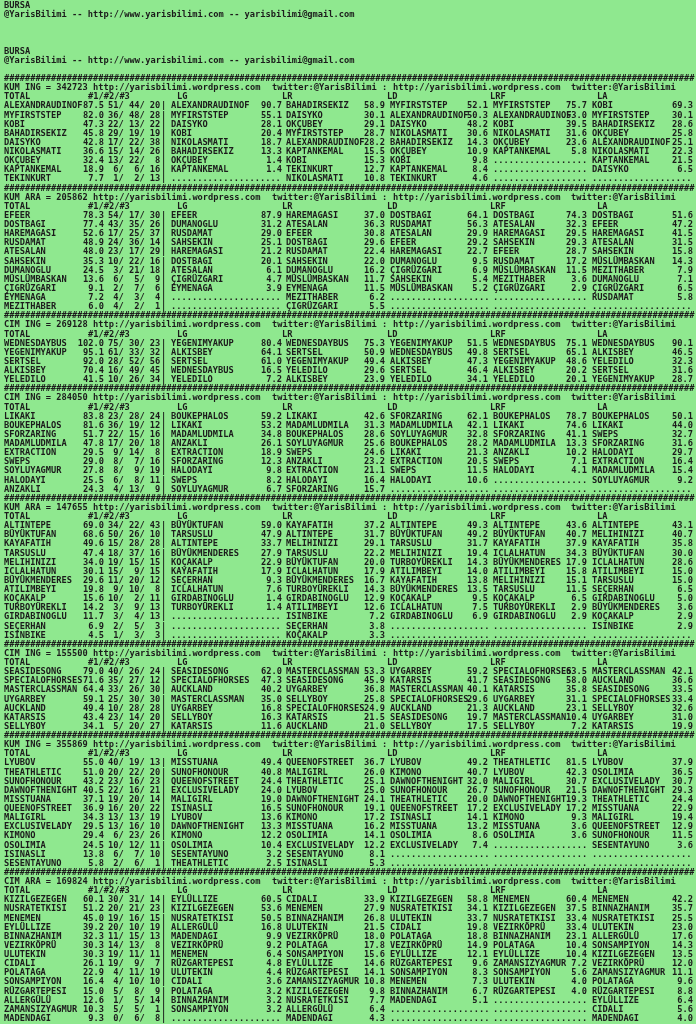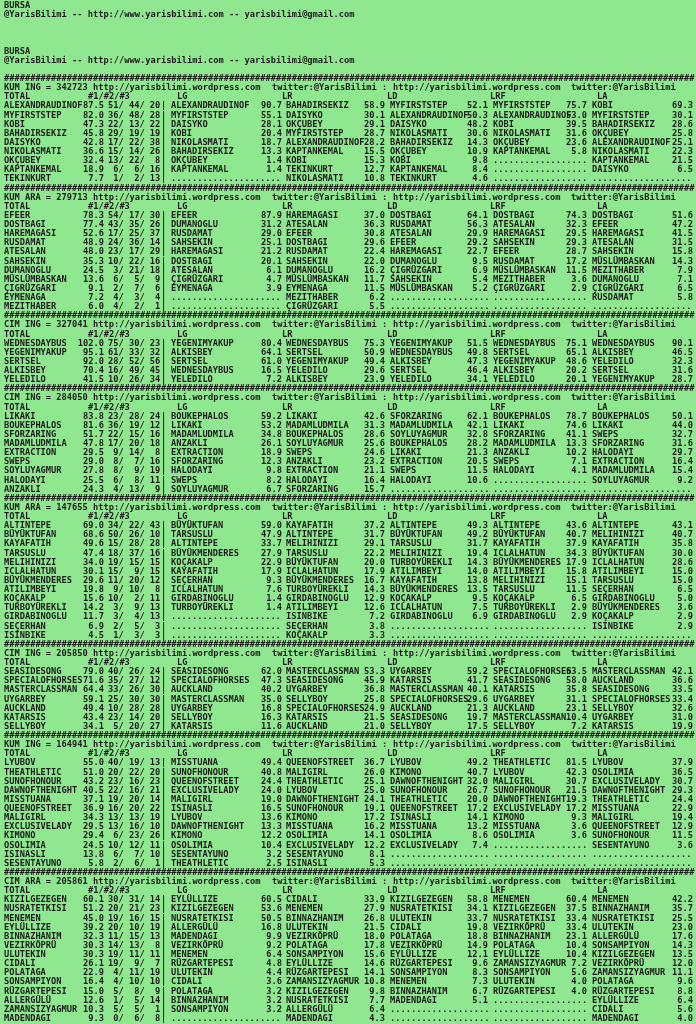--- a/index.html
+++ b/index.html
@@ -42,35 +42,35 @@
       <div class="line row"><span style="left: 4px;">ALEXANDRAUDINOF</span><span style="left: 58px; width: 46px; text-align: right;">87.5</span><span style="left: 108px;">51/ 44/ 20</span><span style="left: 161px;">|</span><span style="left: 171px;">ALEXANDRAUDINOF</span><span style="left: 236px; width: 46px; text-align: right;">90.7</span><span style="left: 286px;">BAHADIRSEKIZ</span><span style="left: 339px; width: 46px; text-align: right;">58.9</span><span style="left: 390px;">MYFIRSTSTEP</span><span style="left: 442px; width: 46px; text-align: right;">52.1</span><span style="left: 493px;">MYFIRSTSTEP</span><span style="left: 541px; width: 46px; text-align: right;">75.7</span><span style="left: 592px;">KOBI</span><span style="left: 647px; width: 46px; text-align: right;">69.3</span></div>
       <div class="line row"><span style="left: 4px;">MYFIRSTSTEP</span><span style="left: 58px; width: 46px; text-align: right;">82.0</span><span style="left: 108px;">36/ 48/ 28</span><span style="left: 161px;">|</span><span style="left: 171px;">MYFIRSTSTEP</span><span style="left: 236px; width: 46px; text-align: right;">55.1</span><span style="left: 286px;">DAISYKO</span><span style="left: 339px; width: 46px; text-align: right;">30.1</span><span style="left: 390px;">ALEXANDRAUDINOF</span><span style="left: 442px; width: 46px; text-align: right;">50.3</span><span style="left: 493px;">ALEXANDRAUDINOF</span><span style="left: 541px; width: 46px; text-align: right;">53.0</span><span style="left: 592px;">MYFIRSTSTEP</span><span style="left: 647px; width: 46px; text-align: right;">30.1</span></div>
       <div class="line row"><span style="left: 4px;">KOBI</span><span style="left: 58px; width: 46px; text-align: right;">47.3</span><span style="left: 108px;">22/ 13/ 22</span><span style="left: 161px;">|</span><span style="left: 171px;">DAISYKO</span><span style="left: 236px; width: 46px; text-align: right;">28.1</span><span style="left: 286px;">OKÇUBEY</span><span style="left: 339px; width: 46px; text-align: right;">29.1</span><span style="left: 390px;">DAISYKO</span><span style="left: 442px; width: 46px; text-align: right;">48.2</span><span style="left: 493px;">KOBI</span><span style="left: 541px; width: 46px; text-align: right;">39.5</span><span style="left: 592px;">BAHADIRSEKIZ</span><span style="left: 647px; width: 46px; text-align: right;">28.6</span></div>
       <div class="line row"><span style="left: 4px;">BAHADIRSEKIZ</span><span style="left: 58px; width: 46px; text-align: right;">45.8</span><span style="left: 108px;">29/ 19/ 19</span><span style="left: 161px;">|</span><span style="left: 171px;">KOBI</span><span style="left: 236px; width: 46px; text-align: right;">20.4</span><span style="left: 286px;">MYFIRSTSTEP</span><span style="left: 339px; width: 46px; text-align: right;">28.7</span><span style="left: 390px;">NIKOLASMATI</span><span style="left: 442px; width: 46px; text-align: right;">30.6</span><span style="left: 493px;">NIKOLASMATI</span><span style="left: 541px; width: 46px; text-align: right;">31.6</span><span style="left: 592px;">OKÇUBEY</span><span style="left: 647px; width: 46px; text-align: right;">25.8</span></div>
       <div class="line row"><span style="left: 4px;">DAISYKO</span><span style="left: 58px; width: 46px; text-align: right;">42.8</span><span style="left: 108px;">17/ 22/ 38</span><span style="left: 161px;">|</span><span style="left: 171px;">NIKOLASMATI</span><span style="left: 236px; width: 46px; text-align: right;">18.7</span><span style="left: 286px;">ALEXANDRAUDINOF</span><span style="left: 339px; width: 46px; text-align: right;">28.2</span><span style="left: 390px;">BAHADIRSEKIZ</span><span style="left: 442px; width: 46px; text-align: right;">14.3</span><span style="left: 493px;">OKÇUBEY</span><span style="left: 541px; width: 46px; text-align: right;">23.6</span><span style="left: 592px;">ALEXANDRAUDINOF</span><span style="left: 647px; width: 46px; text-align: right;">25.1</span></div>
       <div class="line row"><span style="left: 4px;">NIKOLASMATI</span><span style="left: 58px; width: 46px; text-align: right;">36.6</span><span style="left: 108px;">15/ 14/ 26</span><span style="left: 161px;">|</span><span style="left: 171px;">BAHADIRSEKIZ</span><span style="left: 236px; width: 46px; text-align: right;">13.3</span><span style="left: 286px;">KAPTANKEMAL</span><span style="left: 339px; width: 46px; text-align: right;">15.5</span><span style="left: 390px;">OKÇUBEY</span><span style="left: 442px; width: 46px; text-align: right;">10.9</span><span style="left: 493px;">KAPTANKEMAL</span><span style="left: 541px; width: 46px; text-align: right;">5.8</span><span style="left: 592px;">NIKOLASMATI</span><span style="left: 647px; width: 46px; text-align: right;">22.3</span></div>
       <div class="line row"><span style="left: 4px;">OKÇUBEY</span><span style="left: 58px; width: 46px; text-align: right;">32.4</span><span style="left: 108px;">13/ 22/  8</span><span style="left: 161px;">|</span><span style="left: 171px;">OKÇUBEY</span><span style="left: 236px; width: 46px; text-align: right;">1.4</span><span style="left: 286px;">KOBI</span><span style="left: 339px; width: 46px; text-align: right;">15.3</span><span style="left: 390px;">KOBI</span><span style="left: 442px; width: 46px; text-align: right;">9.8</span><span style="left: 493px;">..................</span><span style="left: 592px;">KAPTANKEMAL</span><span style="left: 647px; width: 46px; text-align: right;">21.5</span></div>
       <div class="line row"><span style="left: 4px;">KAPTANKEMAL</span><span style="left: 58px; width: 46px; text-align: right;">18.9</span><span style="left: 108px;"> 6/  6/ 16</span><span style="left: 161px;">|</span><span style="left: 171px;">KAPTANKEMAL</span><span style="left: 236px; width: 46px; text-align: right;">1.4</span><span style="left: 286px;">TEKINKURT</span><span style="left: 339px; width: 46px; text-align: right;">12.7</span><span style="left: 390px;">KAPTANKEMAL</span><span style="left: 442px; width: 46px; text-align: right;">8.4</span><span style="left: 493px;">..................</span><span style="left: 592px;">DAISYKO</span><span style="left: 647px; width: 46px; text-align: right;">6.5</span></div>
       <div class="line row"><span style="left: 4px;">TEKINKURT</span><span style="left: 58px; width: 46px; text-align: right;">7.7</span><span style="left: 108px;"> 1/  2/ 13</span><span style="left: 161px;">|</span><span style="left: 171px;">.....................</span><span style="left: 286px;">NIKOLASMATI</span><span style="left: 339px; width: 46px; text-align: right;">10.8</span><span style="left: 390px;">TEKINKURT</span><span style="left: 442px; width: 46px; text-align: right;">4.6</span><span style="left: 493px;">..................</span><span style="left: 592px;">...................</span></div>
       <div class="line sep">####################################################################################################################################</div>
-      <div class="line"><span style="left: 4px;">KUM ARA = 279713</span><span style="left: 93px;">http://yarisbilimi.wordpress.com</span><span style="left: 272px;">twitter:@YarisBilimi</span><span style="left: 382px;">:</span><span style="left: 393px;">http://yarisbilimi.wordpress.com</span><span style="left: 571px;">twitter:@YarisBilimi</span></div>
+      <div class="line"><span style="left: 4px;">KUM ARA = 205862</span><span style="left: 93px;">http://yarisbilimi.wordpress.com</span><span style="left: 272px;">twitter:@YarisBilimi</span><span style="left: 382px;">:</span><span style="left: 393px;">http://yarisbilimi.wordpress.com</span><span style="left: 571px;">twitter:@YarisBilimi</span></div>
       <div class="line"><span style="left: 4px;">TOTAL</span><span style="left: 88px;">#1/#2/#3</span><span style="left: 177px;">LG</span><span style="left: 282px;">LR</span><span style="left: 387px;">LD</span><span style="left: 490px;">LRF</span><span style="left: 597px;">LA</span></div>
       <div class="line row"><span style="left: 4px;">EFEER</span><span style="left: 58px; width: 46px; text-align: right;">78.3</span><span style="left: 108px;">54/ 17/ 30</span><span style="left: 161px;">|</span><span style="left: 171px;">EFEER</span><span style="left: 236px; width: 46px; text-align: right;">87.9</span><span style="left: 286px;">HAREMAGASI</span><span style="left: 339px; width: 46px; text-align: right;">37.0</span><span style="left: 390px;">DOSTBAGI</span><span style="left: 442px; width: 46px; text-align: right;">64.1</span><span style="left: 493px;">DOSTBAGI</span><span style="left: 541px; width: 46px; text-align: right;">74.3</span><span style="left: 592px;">DOSTBAGI</span><span style="left: 647px; width: 46px; text-align: right;">51.6</span></div>
       <div class="line row"><span style="left: 4px;">DOSTBAGI</span><span style="left: 58px; width: 46px; text-align: right;">77.4</span><span style="left: 108px;">43/ 35/ 26</span><span style="left: 161px;">|</span><span style="left: 171px;">DUMANOGLU</span><span style="left: 236px; width: 46px; text-align: right;">31.2</span><span style="left: 286px;">ATESALAN</span><span style="left: 339px; width: 46px; text-align: right;">36.3</span><span style="left: 390px;">RUSDAMAT</span><span style="left: 442px; width: 46px; text-align: right;">56.3</span><span style="left: 493px;">ATESALAN</span><span style="left: 541px; width: 46px; text-align: right;">32.3</span><span style="left: 592px;">EFEER</span><span style="left: 647px; width: 46px; text-align: right;">47.2</span></div>
       <div class="line row"><span style="left: 4px;">HAREMAGASI</span><span style="left: 58px; width: 46px; text-align: right;">52.6</span><span style="left: 108px;">17/ 25/ 37</span><span style="left: 161px;">|</span><span style="left: 171px;">RUSDAMAT</span><span style="left: 236px; width: 46px; text-align: right;">29.0</span><span style="left: 286px;">EFEER</span><span style="left: 339px; width: 46px; text-align: right;">30.8</span><span style="left: 390px;">ATESALAN</span><span style="left: 442px; width: 46px; text-align: right;">29.9</span><span style="left: 493px;">HAREMAGASI</span><span style="left: 541px; width: 46px; text-align: right;">29.5</span><span style="left: 592px;">HAREMAGASI</span><span style="left: 647px; width: 46px; text-align: right;">41.5</span></div>
       <div class="line row"><span style="left: 4px;">RUSDAMAT</span><span style="left: 58px; width: 46px; text-align: right;">48.9</span><span style="left: 108px;">24/ 36/ 14</span><span style="left: 161px;">|</span><span style="left: 171px;">SAHSEKIN</span><span style="left: 236px; width: 46px; text-align: right;">25.1</span><span style="left: 286px;">DOSTBAGI</span><span style="left: 339px; width: 46px; text-align: right;">29.6</span><span style="left: 390px;">EFEER</span><span style="left: 442px; width: 46px; text-align: right;">29.2</span><span style="left: 493px;">SAHSEKIN</span><span style="left: 541px; width: 46px; text-align: right;">29.3</span><span style="left: 592px;">ATESALAN</span><span style="left: 647px; width: 46px; text-align: right;">31.5</span></div>
       <div class="line row"><span style="left: 4px;">ATESALAN</span><span style="left: 58px; width: 46px; text-align: right;">48.0</span><span style="left: 108px;">23/ 17/ 29</span><span style="left: 161px;">|</span><span style="left: 171px;">HAREMAGASI</span><span style="left: 236px; width: 46px; text-align: right;">21.2</span><span style="left: 286px;">RUSDAMAT</span><span style="left: 339px; width: 46px; text-align: right;">22.4</span><span style="left: 390px;">HAREMAGASI</span><span style="left: 442px; width: 46px; text-align: right;">22.7</span><span style="left: 493px;">EFEER</span><span style="left: 541px; width: 46px; text-align: right;">28.7</span><span style="left: 592px;">SAHSEKIN</span><span style="left: 647px; width: 46px; text-align: right;">15.8</span></div>
       <div class="line row"><span style="left: 4px;">SAHSEKIN</span><span style="left: 58px; width: 46px; text-align: right;">35.3</span><span style="left: 108px;">10/ 22/ 16</span><span style="left: 161px;">|</span><span style="left: 171px;">DOSTBAGI</span><span style="left: 236px; width: 46px; text-align: right;">20.1</span><span style="left: 286px;">SAHSEKIN</span><span style="left: 339px; width: 46px; text-align: right;">22.0</span><span style="left: 390px;">DUMANOGLU</span><span style="left: 442px; width: 46px; text-align: right;">9.5</span><span style="left: 493px;">RUSDAMAT</span><span style="left: 541px; width: 46px; text-align: right;">17.2</span><span style="left: 592px;">MÜSLÜMBASKAN</span><span style="left: 647px; width: 46px; text-align: right;">14.3</span></div>
       <div class="line row"><span style="left: 4px;">DUMANOGLU</span><span style="left: 58px; width: 46px; text-align: right;">24.5</span><span style="left: 108px;"> 3/ 21/ 18</span><span style="left: 161px;">|</span><span style="left: 171px;">ATESALAN</span><span style="left: 236px; width: 46px; text-align: right;">6.1</span><span style="left: 286px;">DUMANOGLU</span><span style="left: 339px; width: 46px; text-align: right;">16.2</span><span style="left: 390px;">ÇIGRÜZGARI</span><span style="left: 442px; width: 46px; text-align: right;">6.9</span><span style="left: 493px;">MÜSLÜMBASKAN</span><span style="left: 541px; width: 46px; text-align: right;">11.5</span><span style="left: 592px;">MEZITHABER</span><span style="left: 647px; width: 46px; text-align: right;">7.9</span></div>
       <div class="line row"><span style="left: 4px;">MÜSLÜMBASKAN</span><span style="left: 58px; width: 46px; text-align: right;">13.6</span><span style="left: 108px;"> 6/  5/  9</span><span style="left: 161px;">|</span><span style="left: 171px;">ÇIGRÜZGARI</span><span style="left: 236px; width: 46px; text-align: right;">4.7</span><span style="left: 286px;">MÜSLÜMBASKAN</span><span style="left: 339px; width: 46px; text-align: right;">11.7</span><span style="left: 390px;">SAHSEKIN</span><span style="left: 442px; width: 46px; text-align: right;">5.4</span><span style="left: 493px;">MEZITHABER</span><span style="left: 541px; width: 46px; text-align: right;">3.6</span><span style="left: 592px;">DUMANOGLU</span><span style="left: 647px; width: 46px; text-align: right;">7.1</span></div>
       <div class="line row"><span style="left: 4px;">ÇIGRÜZGARI</span><span style="left: 58px; width: 46px; text-align: right;">9.1</span><span style="left: 108px;"> 2/  7/  6</span><span style="left: 161px;">|</span><span style="left: 171px;">EYMENAGA</span><span style="left: 236px; width: 46px; text-align: right;">3.9</span><span style="left: 286px;">EYMENAGA</span><span style="left: 339px; width: 46px; text-align: right;">11.5</span><span style="left: 390px;">MÜSLÜMBASKAN</span><span style="left: 442px; width: 46px; text-align: right;">5.2</span><span style="left: 493px;">ÇIGRÜZGARI</span><span style="left: 541px; width: 46px; text-align: right;">2.9</span><span style="left: 592px;">ÇIGRÜZGARI</span><span style="left: 647px; width: 46px; text-align: right;">6.5</span></div>
       <div class="line row"><span style="left: 4px;">EYMENAGA</span><span style="left: 58px; width: 46px; text-align: right;">7.2</span><span style="left: 108px;"> 4/  3/  4</span><span style="left: 161px;">|</span><span style="left: 171px;">.....................</span><span style="left: 286px;">MEZITHABER</span><span style="left: 339px; width: 46px; text-align: right;">6.2</span><span style="left: 390px;">...................</span><span style="left: 493px;">..................</span><span style="left: 592px;">RUSDAMAT</span><span style="left: 647px; width: 46px; text-align: right;">5.8</span></div>
       <div class="line row"><span style="left: 4px;">MEZITHABER</span><span style="left: 58px; width: 46px; text-align: right;">6.0</span><span style="left: 108px;"> 4/  2/  1</span><span style="left: 161px;">|</span><span style="left: 171px;">.....................</span><span style="left: 286px;">ÇIGRÜZGARI</span><span style="left: 339px; width: 46px; text-align: right;">5.5</span><span style="left: 390px;">...................</span><span style="left: 493px;">..................</span><span style="left: 592px;">...................</span></div>
       <div class="line sep">####################################################################################################################################</div>
-      <div class="line"><span style="left: 4px;">CIM ING = 327041</span><span style="left: 93px;">http://yarisbilimi.wordpress.com</span><span style="left: 272px;">twitter:@YarisBilimi</span><span style="left: 382px;">:</span><span style="left: 393px;">http://yarisbilimi.wordpress.com</span><span style="left: 571px;">twitter:@YarisBilimi</span></div>
+      <div class="line"><span style="left: 4px;">CIM ING = 269128</span><span style="left: 93px;">http://yarisbilimi.wordpress.com</span><span style="left: 272px;">twitter:@YarisBilimi</span><span style="left: 382px;">:</span><span style="left: 393px;">http://yarisbilimi.wordpress.com</span><span style="left: 571px;">twitter:@YarisBilimi</span></div>
       <div class="line"><span style="left: 4px;">TOTAL</span><span style="left: 88px;">#1/#2/#3</span><span style="left: 177px;">LG</span><span style="left: 282px;">LR</span><span style="left: 387px;">LD</span><span style="left: 490px;">LRF</span><span style="left: 597px;">LA</span></div>
       <div class="line row"><span style="left: 4px;">WEDNESDAYBUS</span><span style="left: 58px; width: 46px; text-align: right;">102.0</span><span style="left: 108px;">75/ 30/ 23</span><span style="left: 161px;">|</span><span style="left: 171px;">YEGENIMYAKUP</span><span style="left: 236px; width: 46px; text-align: right;">80.4</span><span style="left: 286px;">WEDNESDAYBUS</span><span style="left: 339px; width: 46px; text-align: right;">75.3</span><span style="left: 390px;">YEGENIMYAKUP</span><span style="left: 442px; width: 46px; text-align: right;">51.5</span><span style="left: 493px;">WEDNESDAYBUS</span><span style="left: 541px; width: 46px; text-align: right;">75.1</span><span style="left: 592px;">WEDNESDAYBUS</span><span style="left: 647px; width: 46px; text-align: right;">90.1</span></div>
       <div class="line row"><span style="left: 4px;">YEGENIMYAKUP</span><span style="left: 58px; width: 46px; text-align: right;">95.1</span><span style="left: 108px;">61/ 33/ 32</span><span style="left: 161px;">|</span><span style="left: 171px;">ALKISBEY</span><span style="left: 236px; width: 46px; text-align: right;">64.1</span><span style="left: 286px;">SERTSEL</span><span style="left: 339px; width: 46px; text-align: right;">50.9</span><span style="left: 390px;">WEDNESDAYBUS</span><span style="left: 442px; width: 46px; text-align: right;">49.8</span><span style="left: 493px;">SERTSEL</span><span style="left: 541px; width: 46px; text-align: right;">65.1</span><span style="left: 592px;">ALKISBEY</span><span style="left: 647px; width: 46px; text-align: right;">46.5</span></div>
       <div class="line row"><span style="left: 4px;">SERTSEL</span><span style="left: 58px; width: 46px; text-align: right;">92.0</span><span style="left: 108px;">28/ 52/ 56</span><span style="left: 161px;">|</span><span style="left: 171px;">SERTSEL</span><span style="left: 236px; width: 46px; text-align: right;">61.0</span><span style="left: 286px;">YEGENIMYAKUP</span><span style="left: 339px; width: 46px; text-align: right;">49.4</span><span style="left: 390px;">ALKISBEY</span><span style="left: 442px; width: 46px; text-align: right;">47.3</span><span style="left: 493px;">YEGENIMYAKUP</span><span style="left: 541px; width: 46px; text-align: right;">48.6</span><span style="left: 592px;">YELEDILO</span><span style="left: 647px; width: 46px; text-align: right;">32.3</span></div>
       <div class="line row"><span style="left: 4px;">ALKISBEY</span><span style="left: 58px; width: 46px; text-align: right;">70.4</span><span style="left: 108px;">16/ 49/ 45</span><span style="left: 161px;">|</span><span style="left: 171px;">WEDNESDAYBUS</span><span style="left: 236px; width: 46px; text-align: right;">16.5</span><span style="left: 286px;">YELEDILO</span><span style="left: 339px; width: 46px; text-align: right;">29.6</span><span style="left: 390px;">SERTSEL</span><span style="left: 442px; width: 46px; text-align: right;">46.4</span><span style="left: 493px;">ALKISBEY</span><span style="left: 541px; width: 46px; text-align: right;">20.2</span><span style="left: 592px;">SERTSEL</span><span style="left: 647px; width: 46px; text-align: right;">31.6</span></div>
       <div class="line row"><span style="left: 4px;">YELEDILO</span><span style="left: 58px; width: 46px; text-align: right;">41.5</span><span style="left: 108px;">10/ 26/ 34</span><span style="left: 161px;">|</span><span style="left: 171px;">YELEDILO</span><span style="left: 236px; width: 46px; text-align: right;">7.2</span><span style="left: 286px;">ALKISBEY</span><span style="left: 339px; width: 46px; text-align: right;">23.9</span><span style="left: 390px;">YELEDILO</span><span style="left: 442px; width: 46px; text-align: right;">34.1</span><span style="left: 493px;">YELEDILO</span><span style="left: 541px; width: 46px; text-align: right;">20.1</span><span style="left: 592px;">YEGENIMYAKUP</span><span style="left: 647px; width: 46px; text-align: right;">28.7</span></div>
       <div class="line sep">####################################################################################################################################</div>
       <div class="line"><span style="left: 4px;">CIM ING = 284050</span><span style="left: 93px;">http://yarisbilimi.wordpress.com</span><span style="left: 272px;">twitter:@YarisBilimi</span><span style="left: 382px;">:</span><span style="left: 393px;">http://yarisbilimi.wordpress.com</span><span style="left: 571px;">twitter:@YarisBilimi</span></div>
       <div class="line"><span style="left: 4px;">TOTAL</span><span style="left: 88px;">#1/#2/#3</span><span style="left: 177px;">LG</span><span style="left: 282px;">LR</span><span style="left: 387px;">LD</span><span style="left: 490px;">LRF</span><span style="left: 597px;">LA</span></div>
       <div class="line row"><span style="left: 4px;">LIKAKI</span><span style="left: 58px; width: 46px; text-align: right;">83.8</span><span style="left: 108px;">23/ 28/ 24</span><span style="left: 161px;">|</span><span style="left: 171px;">BOUKEPHALOS</span><span style="left: 236px; width: 46px; text-align: right;">59.2</span><span style="left: 286px;">LIKAKI</span><span style="left: 339px; width: 46px; text-align: right;">42.6</span><span style="left: 390px;">SFORZARING</span><span style="left: 442px; width: 46px; text-align: right;">62.1</span><span style="left: 493px;">BOUKEPHALOS</span><span style="left: 541px; width: 46px; text-align: right;">78.7</span><span style="left: 592px;">BOUKEPHALOS</span><span style="left: 647px; width: 46px; text-align: right;">50.1</span></div>
@@ -92,46 +92,46 @@
       <div class="line row"><span style="left: 4px;">MELIHINIZI</span><span style="left: 58px; width: 46px; text-align: right;">34.0</span><span style="left: 108px;">19/ 15/ 15</span><span style="left: 161px;">|</span><span style="left: 171px;">KOÇAKALP</span><span style="left: 236px; width: 46px; text-align: right;">22.9</span><span style="left: 286px;">BÜYÜKTUFAN</span><span style="left: 339px; width: 46px; text-align: right;">20.0</span><span style="left: 390px;">TURBOYÜREKLI</span><span style="left: 442px; width: 46px; text-align: right;">14.3</span><span style="left: 493px;">BÜYÜKMENDERES</span><span style="left: 541px; width: 46px; text-align: right;">17.9</span><span style="left: 592px;">ICLALHATUN</span><span style="left: 647px; width: 46px; text-align: right;">28.6</span></div>
       <div class="line row"><span style="left: 4px;">ICLALHATUN</span><span style="left: 58px; width: 46px; text-align: right;">30.1</span><span style="left: 108px;">15/  9/ 15</span><span style="left: 161px;">|</span><span style="left: 171px;">KAYAFATIH</span><span style="left: 236px; width: 46px; text-align: right;">17.9</span><span style="left: 286px;">ICLALHATUN</span><span style="left: 339px; width: 46px; text-align: right;">17.9</span><span style="left: 390px;">ATILIMBEYI</span><span style="left: 442px; width: 46px; text-align: right;">14.0</span><span style="left: 493px;">ATILIMBEYI</span><span style="left: 541px; width: 46px; text-align: right;">15.8</span><span style="left: 592px;">ATILIMBEYI</span><span style="left: 647px; width: 46px; text-align: right;">15.0</span></div>
       <div class="line row"><span style="left: 4px;">BÜYÜKMENDERES</span><span style="left: 58px; width: 46px; text-align: right;">29.6</span><span style="left: 108px;">11/ 20/ 12</span><span style="left: 161px;">|</span><span style="left: 171px;">SEÇERHAN</span><span style="left: 236px; width: 46px; text-align: right;">9.3</span><span style="left: 286px;">BÜYÜKMENDERES</span><span style="left: 339px; width: 46px; text-align: right;">16.7</span><span style="left: 390px;">KAYAFATIH</span><span style="left: 442px; width: 46px; text-align: right;">13.8</span><span style="left: 493px;">MELIHINIZI</span><span style="left: 541px; width: 46px; text-align: right;">15.1</span><span style="left: 592px;">TARSUSLU</span><span style="left: 647px; width: 46px; text-align: right;">15.0</span></div>
       <div class="line row"><span style="left: 4px;">ATILIMBEYI</span><span style="left: 58px; width: 46px; text-align: right;">19.8</span><span style="left: 108px;"> 9/ 10/  8</span><span style="left: 161px;">|</span><span style="left: 171px;">ICLALHATUN</span><span style="left: 236px; width: 46px; text-align: right;">7.6</span><span style="left: 286px;">TURBOYÜREKLI</span><span style="left: 339px; width: 46px; text-align: right;">14.3</span><span style="left: 390px;">BÜYÜKMENDERES</span><span style="left: 442px; width: 46px; text-align: right;">13.5</span><span style="left: 493px;">TARSUSLU</span><span style="left: 541px; width: 46px; text-align: right;">11.5</span><span style="left: 592px;">SEÇERHAN</span><span style="left: 647px; width: 46px; text-align: right;">6.5</span></div>
       <div class="line row"><span style="left: 4px;">KOÇAKALP</span><span style="left: 58px; width: 46px; text-align: right;">15.6</span><span style="left: 108px;">10/  2/ 11</span><span style="left: 161px;">|</span><span style="left: 171px;">GIRDABINOGLU</span><span style="left: 236px; width: 46px; text-align: right;">1.4</span><span style="left: 286px;">GIRDABINOGLU</span><span style="left: 339px; width: 46px; text-align: right;">12.9</span><span style="left: 390px;">KOÇAKALP</span><span style="left: 442px; width: 46px; text-align: right;">9.5</span><span style="left: 493px;">KOÇAKALP</span><span style="left: 541px; width: 46px; text-align: right;">6.5</span><span style="left: 592px;">GIRDABINOGLU</span><span style="left: 647px; width: 46px; text-align: right;">5.0</span></div>
       <div class="line row"><span style="left: 4px;">TURBOYÜREKLI</span><span style="left: 58px; width: 46px; text-align: right;">14.2</span><span style="left: 108px;"> 3/  9/ 13</span><span style="left: 161px;">|</span><span style="left: 171px;">TURBOYÜREKLI</span><span style="left: 236px; width: 46px; text-align: right;">1.4</span><span style="left: 286px;">ATILIMBEYI</span><span style="left: 339px; width: 46px; text-align: right;">12.6</span><span style="left: 390px;">ICLALHATUN</span><span style="left: 442px; width: 46px; text-align: right;">7.5</span><span style="left: 493px;">TURBOYÜREKLI</span><span style="left: 541px; width: 46px; text-align: right;">2.9</span><span style="left: 592px;">BÜYÜKMENDERES</span><span style="left: 647px; width: 46px; text-align: right;">3.6</span></div>
       <div class="line row"><span style="left: 4px;">GIRDABINOGLU</span><span style="left: 58px; width: 46px; text-align: right;">11.7</span><span style="left: 108px;"> 3/  4/ 13</span><span style="left: 161px;">|</span><span style="left: 171px;">.....................</span><span style="left: 286px;">ISINBIKE</span><span style="left: 339px; width: 46px; text-align: right;">7.2</span><span style="left: 390px;">GIRDABINOGLU</span><span style="left: 442px; width: 46px; text-align: right;">6.9</span><span style="left: 493px;">GIRDABINOGLU</span><span style="left: 541px; width: 46px; text-align: right;">2.9</span><span style="left: 592px;">KOÇAKALP</span><span style="left: 647px; width: 46px; text-align: right;">2.9</span></div>
       <div class="line row"><span style="left: 4px;">SEÇERHAN</span><span style="left: 58px; width: 46px; text-align: right;">6.9</span><span style="left: 108px;"> 2/  5/  3</span><span style="left: 161px;">|</span><span style="left: 171px;">.....................</span><span style="left: 286px;">SEÇERHAN</span><span style="left: 339px; width: 46px; text-align: right;">3.8</span><span style="left: 390px;">...................</span><span style="left: 493px;">..................</span><span style="left: 592px;">ISINBIKE</span><span style="left: 647px; width: 46px; text-align: right;">2.9</span></div>
       <div class="line row"><span style="left: 4px;">ISINBIKE</span><span style="left: 58px; width: 46px; text-align: right;">4.5</span><span style="left: 108px;"> 1/  3/  3</span><span style="left: 161px;">|</span><span style="left: 171px;">.....................</span><span style="left: 286px;">KOÇAKALP</span><span style="left: 339px; width: 46px; text-align: right;">3.3</span><span style="left: 390px;">...................</span><span style="left: 493px;">..................</span><span style="left: 592px;">...................</span></div>
       <div class="line sep">####################################################################################################################################</div>
-      <div class="line"><span style="left: 4px;">CIM ING = 205850</span><span style="left: 93px;">http://yarisbilimi.wordpress.com</span><span style="left: 272px;">twitter:@YarisBilimi</span><span style="left: 382px;">:</span><span style="left: 393px;">http://yarisbilimi.wordpress.com</span><span style="left: 571px;">twitter:@YarisBilimi</span></div>
+      <div class="line"><span style="left: 4px;">CIM ING = 155500</span><span style="left: 93px;">http://yarisbilimi.wordpress.com</span><span style="left: 272px;">twitter:@YarisBilimi</span><span style="left: 382px;">:</span><span style="left: 393px;">http://yarisbilimi.wordpress.com</span><span style="left: 571px;">twitter:@YarisBilimi</span></div>
       <div class="line"><span style="left: 4px;">TOTAL</span><span style="left: 88px;">#1/#2/#3</span><span style="left: 177px;">LG</span><span style="left: 282px;">LR</span><span style="left: 387px;">LD</span><span style="left: 490px;">LRF</span><span style="left: 597px;">LA</span></div>
       <div class="line row"><span style="left: 4px;">SEASIDESONG</span><span style="left: 58px; width: 46px; text-align: right;">79.0</span><span style="left: 108px;">40/ 26/ 24</span><span style="left: 161px;">|</span><span style="left: 171px;">SEASIDESONG</span><span style="left: 236px; width: 46px; text-align: right;">62.0</span><span style="left: 286px;">MASTERCLASSMAN</span><span style="left: 339px; width: 46px; text-align: right;">53.3</span><span style="left: 390px;">UYGARBEY</span><span style="left: 442px; width: 46px; text-align: right;">59.2</span><span style="left: 493px;">SPECIALOFHORSES</span><span style="left: 541px; width: 46px; text-align: right;">63.5</span><span style="left: 592px;">MASTERCLASSMAN</span><span style="left: 647px; width: 46px; text-align: right;">42.1</span></div>
       <div class="line row"><span style="left: 4px;">SPECIALOFHORSES</span><span style="left: 58px; width: 46px; text-align: right;">71.6</span><span style="left: 108px;">35/ 27/ 12</span><span style="left: 161px;">|</span><span style="left: 171px;">SPECIALOFHORSES</span><span style="left: 236px; width: 46px; text-align: right;">47.3</span><span style="left: 286px;">SEASIDESONG</span><span style="left: 339px; width: 46px; text-align: right;">45.9</span><span style="left: 390px;">KATARSIS</span><span style="left: 442px; width: 46px; text-align: right;">41.7</span><span style="left: 493px;">SEASIDESONG</span><span style="left: 541px; width: 46px; text-align: right;">58.0</span><span style="left: 592px;">AUCKLAND</span><span style="left: 647px; width: 46px; text-align: right;">36.6</span></div>
       <div class="line row"><span style="left: 4px;">MASTERCLASSMAN</span><span style="left: 58px; width: 46px; text-align: right;">64.4</span><span style="left: 108px;">33/ 26/ 30</span><span style="left: 161px;">|</span><span style="left: 171px;">AUCKLAND</span><span style="left: 236px; width: 46px; text-align: right;">40.2</span><span style="left: 286px;">UYGARBEY</span><span style="left: 339px; width: 46px; text-align: right;">36.8</span><span style="left: 390px;">MASTERCLASSMAN</span><span style="left: 442px; width: 46px; text-align: right;">40.1</span><span style="left: 493px;">KATARSIS</span><span style="left: 541px; width: 46px; text-align: right;">35.8</span><span style="left: 592px;">SEASIDESONG</span><span style="left: 647px; width: 46px; text-align: right;">33.5</span></div>
       <div class="line row"><span style="left: 4px;">UYGARBEY</span><span style="left: 58px; width: 46px; text-align: right;">59.1</span><span style="left: 108px;">25/ 30/ 30</span><span style="left: 161px;">|</span><span style="left: 171px;">MASTERCLASSMAN</span><span style="left: 236px; width: 46px; text-align: right;">35.0</span><span style="left: 286px;">SELLYBOY</span><span style="left: 339px; width: 46px; text-align: right;">25.8</span><span style="left: 390px;">SPECIALOFHORSES</span><span style="left: 442px; width: 46px; text-align: right;">29.6</span><span style="left: 493px;">UYGARBEY</span><span style="left: 541px; width: 46px; text-align: right;">31.1</span><span style="left: 592px;">SPECIALOFHORSES</span><span style="left: 647px; width: 46px; text-align: right;">33.4</span></div>
       <div class="line row"><span style="left: 4px;">AUCKLAND</span><span style="left: 58px; width: 46px; text-align: right;">49.4</span><span style="left: 108px;">10/ 28/ 28</span><span style="left: 161px;">|</span><span style="left: 171px;">UYGARBEY</span><span style="left: 236px; width: 46px; text-align: right;">16.8</span><span style="left: 286px;">SPECIALOFHORSES</span><span style="left: 339px; width: 46px; text-align: right;">24.9</span><span style="left: 390px;">AUCKLAND</span><span style="left: 442px; width: 46px; text-align: right;">21.3</span><span style="left: 493px;">AUCKLAND</span><span style="left: 541px; width: 46px; text-align: right;">23.1</span><span style="left: 592px;">SELLYBOY</span><span style="left: 647px; width: 46px; text-align: right;">32.6</span></div>
       <div class="line row"><span style="left: 4px;">KATARSIS</span><span style="left: 58px; width: 46px; text-align: right;">43.4</span><span style="left: 108px;">23/ 14/ 20</span><span style="left: 161px;">|</span><span style="left: 171px;">SELLYBOY</span><span style="left: 236px; width: 46px; text-align: right;">16.3</span><span style="left: 286px;">KATARSIS</span><span style="left: 339px; width: 46px; text-align: right;">21.5</span><span style="left: 390px;">SEASIDESONG</span><span style="left: 442px; width: 46px; text-align: right;">19.7</span><span style="left: 493px;">MASTERCLASSMAN</span><span style="left: 541px; width: 46px; text-align: right;">10.4</span><span style="left: 592px;">UYGARBEY</span><span style="left: 647px; width: 46px; text-align: right;">31.0</span></div>
       <div class="line row"><span style="left: 4px;">SELLYBOY</span><span style="left: 58px; width: 46px; text-align: right;">34.1</span><span style="left: 108px;"> 5/ 20/ 27</span><span style="left: 161px;">|</span><span style="left: 171px;">KATARSIS</span><span style="left: 236px; width: 46px; text-align: right;">11.6</span><span style="left: 286px;">AUCKLAND</span><span style="left: 339px; width: 46px; text-align: right;">21.0</span><span style="left: 390px;">SELLYBOY</span><span style="left: 442px; width: 46px; text-align: right;">17.5</span><span style="left: 493px;">SELLYBOY</span><span style="left: 541px; width: 46px; text-align: right;">7.2</span><span style="left: 592px;">KATARSIS</span><span style="left: 647px; width: 46px; text-align: right;">19.9</span></div>
       <div class="line sep">####################################################################################################################################</div>
-      <div class="line"><span style="left: 4px;">KUM ING = 164941</span><span style="left: 93px;">http://yarisbilimi.wordpress.com</span><span style="left: 272px;">twitter:@YarisBilimi</span><span style="left: 382px;">:</span><span style="left: 393px;">http://yarisbilimi.wordpress.com</span><span style="left: 571px;">twitter:@YarisBilimi</span></div>
+      <div class="line"><span style="left: 4px;">KUM ING = 355869</span><span style="left: 93px;">http://yarisbilimi.wordpress.com</span><span style="left: 272px;">twitter:@YarisBilimi</span><span style="left: 382px;">:</span><span style="left: 393px;">http://yarisbilimi.wordpress.com</span><span style="left: 571px;">twitter:@YarisBilimi</span></div>
       <div class="line"><span style="left: 4px;">TOTAL</span><span style="left: 88px;">#1/#2/#3</span><span style="left: 177px;">LG</span><span style="left: 282px;">LR</span><span style="left: 387px;">LD</span><span style="left: 490px;">LRF</span><span style="left: 597px;">LA</span></div>
       <div class="line row"><span style="left: 4px;">LYUBOV</span><span style="left: 58px; width: 46px; text-align: right;">55.0</span><span style="left: 108px;">40/ 19/ 13</span><span style="left: 161px;">|</span><span style="left: 171px;">MISSTUANA</span><span style="left: 236px; width: 46px; text-align: right;">49.4</span><span style="left: 286px;">QUEENOFSTREET</span><span style="left: 339px; width: 46px; text-align: right;">36.7</span><span style="left: 390px;">LYUBOV</span><span style="left: 442px; width: 46px; text-align: right;">49.2</span><span style="left: 493px;">THEATHLETIC</span><span style="left: 541px; width: 46px; text-align: right;">81.5</span><span style="left: 592px;">LYUBOV</span><span style="left: 647px; width: 46px; text-align: right;">37.9</span></div>
       <div class="line row"><span style="left: 4px;">THEATHLETIC</span><span style="left: 58px; width: 46px; text-align: right;">51.0</span><span style="left: 108px;">20/ 22/ 20</span><span style="left: 161px;">|</span><span style="left: 171px;">SUNOFHONOUR</span><span style="left: 236px; width: 46px; text-align: right;">40.8</span><span style="left: 286px;">MALIGIRL</span><span style="left: 339px; width: 46px; text-align: right;">26.0</span><span style="left: 390px;">KIMONO</span><span style="left: 442px; width: 46px; text-align: right;">40.7</span><span style="left: 493px;">LYUBOV</span><span style="left: 541px; width: 46px; text-align: right;">42.3</span><span style="left: 592px;">OSOLIMIA</span><span style="left: 647px; width: 46px; text-align: right;">36.5</span></div>
       <div class="line row"><span style="left: 4px;">SUNOFHONOUR</span><span style="left: 58px; width: 46px; text-align: right;">43.2</span><span style="left: 108px;">23/ 16/ 23</span><span style="left: 161px;">|</span><span style="left: 171px;">QUEENOFSTREET</span><span style="left: 236px; width: 46px; text-align: right;">24.4</span><span style="left: 286px;">THEATHLETIC</span><span style="left: 339px; width: 46px; text-align: right;">25.1</span><span style="left: 390px;">DAWNOFTHENIGHT</span><span style="left: 442px; width: 46px; text-align: right;">32.0</span><span style="left: 493px;">MALIGIRL</span><span style="left: 541px; width: 46px; text-align: right;">30.7</span><span style="left: 592px;">EXCLUSIVELADY</span><span style="left: 647px; width: 46px; text-align: right;">30.7</span></div>
       <div class="line row"><span style="left: 4px;">DAWNOFTHENIGHT</span><span style="left: 58px; width: 46px; text-align: right;">40.5</span><span style="left: 108px;">22/ 16/ 21</span><span style="left: 161px;">|</span><span style="left: 171px;">EXCLUSIVELADY</span><span style="left: 236px; width: 46px; text-align: right;">24.0</span><span style="left: 286px;">LYUBOV</span><span style="left: 339px; width: 46px; text-align: right;">25.0</span><span style="left: 390px;">SUNOFHONOUR</span><span style="left: 442px; width: 46px; text-align: right;">26.7</span><span style="left: 493px;">SUNOFHONOUR</span><span style="left: 541px; width: 46px; text-align: right;">21.5</span><span style="left: 592px;">DAWNOFTHENIGHT</span><span style="left: 647px; width: 46px; text-align: right;">29.3</span></div>
       <div class="line row"><span style="left: 4px;">MISSTUANA</span><span style="left: 58px; width: 46px; text-align: right;">37.1</span><span style="left: 108px;">19/ 20/ 14</span><span style="left: 161px;">|</span><span style="left: 171px;">MALIGIRL</span><span style="left: 236px; width: 46px; text-align: right;">19.0</span><span style="left: 286px;">DAWNOFTHENIGHT</span><span style="left: 339px; width: 46px; text-align: right;">24.1</span><span style="left: 390px;">THEATHLETIC</span><span style="left: 442px; width: 46px; text-align: right;">20.0</span><span style="left: 493px;">DAWNOFTHENIGHT</span><span style="left: 541px; width: 46px; text-align: right;">19.3</span><span style="left: 592px;">THEATHLETIC</span><span style="left: 647px; width: 46px; text-align: right;">24.4</span></div>
       <div class="line row"><span style="left: 4px;">QUEENOFSTREET</span><span style="left: 58px; width: 46px; text-align: right;">36.9</span><span style="left: 108px;">16/ 20/ 22</span><span style="left: 161px;">|</span><span style="left: 171px;">ISINASLI</span><span style="left: 236px; width: 46px; text-align: right;">16.5</span><span style="left: 286px;">SUNOFHONOUR</span><span style="left: 339px; width: 46px; text-align: right;">19.1</span><span style="left: 390px;">QUEENOFSTREET</span><span style="left: 442px; width: 46px; text-align: right;">17.2</span><span style="left: 493px;">EXCLUSIVELADY</span><span style="left: 541px; width: 46px; text-align: right;">17.2</span><span style="left: 592px;">MISSTUANA</span><span style="left: 647px; width: 46px; text-align: right;">22.9</span></div>
       <div class="line row"><span style="left: 4px;">MALIGIRL</span><span style="left: 58px; width: 46px; text-align: right;">34.3</span><span style="left: 108px;">13/ 13/ 19</span><span style="left: 161px;">|</span><span style="left: 171px;">LYUBOV</span><span style="left: 236px; width: 46px; text-align: right;">13.6</span><span style="left: 286px;">KIMONO</span><span style="left: 339px; width: 46px; text-align: right;">17.2</span><span style="left: 390px;">ISINASLI</span><span style="left: 442px; width: 46px; text-align: right;">14.1</span><span style="left: 493px;">KIMONO</span><span style="left: 541px; width: 46px; text-align: right;">9.3</span><span style="left: 592px;">MALIGIRL</span><span style="left: 647px; width: 46px; text-align: right;">19.4</span></div>
       <div class="line row"><span style="left: 4px;">EXCLUSIVELADY</span><span style="left: 58px; width: 46px; text-align: right;">29.5</span><span style="left: 108px;">13/ 16/ 10</span><span style="left: 161px;">|</span><span style="left: 171px;">DAWNOFTHENIGHT</span><span style="left: 236px; width: 46px; text-align: right;">13.3</span><span style="left: 286px;">MISSTUANA</span><span style="left: 339px; width: 46px; text-align: right;">16.2</span><span style="left: 390px;">MISSTUANA</span><span style="left: 442px; width: 46px; text-align: right;">13.2</span><span style="left: 493px;">MISSTUANA</span><span style="left: 541px; width: 46px; text-align: right;">3.6</span><span style="left: 592px;">QUEENOFSTREET</span><span style="left: 647px; width: 46px; text-align: right;">12.9</span></div>
       <div class="line row"><span style="left: 4px;">KIMONO</span><span style="left: 58px; width: 46px; text-align: right;">29.4</span><span style="left: 108px;"> 6/ 23/ 26</span><span style="left: 161px;">|</span><span style="left: 171px;">KIMONO</span><span style="left: 236px; width: 46px; text-align: right;">12.2</span><span style="left: 286px;">OSOLIMIA</span><span style="left: 339px; width: 46px; text-align: right;">14.1</span><span style="left: 390px;">OSOLIMIA</span><span style="left: 442px; width: 46px; text-align: right;">8.6</span><span style="left: 493px;">OSOLIMIA</span><span style="left: 541px; width: 46px; text-align: right;">3.6</span><span style="left: 592px;">SUNOFHONOUR</span><span style="left: 647px; width: 46px; text-align: right;">11.5</span></div>
       <div class="line row"><span style="left: 4px;">OSOLIMIA</span><span style="left: 58px; width: 46px; text-align: right;">24.5</span><span style="left: 108px;">10/ 12/ 11</span><span style="left: 161px;">|</span><span style="left: 171px;">OSOLIMIA</span><span style="left: 236px; width: 46px; text-align: right;">10.4</span><span style="left: 286px;">EXCLUSIVELADY</span><span style="left: 339px; width: 46px; text-align: right;">12.2</span><span style="left: 390px;">EXCLUSIVELADY</span><span style="left: 442px; width: 46px; text-align: right;">7.4</span><span style="left: 493px;">..................</span><span style="left: 592px;">SESENTAYUNO</span><span style="left: 647px; width: 46px; text-align: right;">3.6</span></div>
       <div class="line row"><span style="left: 4px;">ISINASLI</span><span style="left: 58px; width: 46px; text-align: right;">13.8</span><span style="left: 108px;"> 6/  7/ 10</span><span style="left: 161px;">|</span><span style="left: 171px;">SESENTAYUNO</span><span style="left: 236px; width: 46px; text-align: right;">3.2</span><span style="left: 286px;">SESENTAYUNO</span><span style="left: 339px; width: 46px; text-align: right;">8.1</span><span style="left: 390px;">...................</span><span style="left: 493px;">..................</span><span style="left: 592px;">...................</span></div>
       <div class="line row"><span style="left: 4px;">SESENTAYUNO</span><span style="left: 58px; width: 46px; text-align: right;">5.8</span><span style="left: 108px;"> 2/  6/  1</span><span style="left: 161px;">|</span><span style="left: 171px;">THEATHLETIC</span><span style="left: 236px; width: 46px; text-align: right;">2.5</span><span style="left: 286px;">ISINASLI</span><span style="left: 339px; width: 46px; text-align: right;">5.3</span><span style="left: 390px;">...................</span><span style="left: 493px;">..................</span><span style="left: 592px;">...................</span></div>
       <div class="line sep">####################################################################################################################################</div>
-      <div class="line"><span style="left: 4px;">CIM ARA = 205861</span><span style="left: 93px;">http://yarisbilimi.wordpress.com</span><span style="left: 272px;">twitter:@YarisBilimi</span><span style="left: 382px;">:</span><span style="left: 393px;">http://yarisbilimi.wordpress.com</span><span style="left: 571px;">twitter:@YarisBilimi</span></div>
+      <div class="line"><span style="left: 4px;">CIM ARA = 169824</span><span style="left: 93px;">http://yarisbilimi.wordpress.com</span><span style="left: 272px;">twitter:@YarisBilimi</span><span style="left: 382px;">:</span><span style="left: 393px;">http://yarisbilimi.wordpress.com</span><span style="left: 571px;">twitter:@YarisBilimi</span></div>
       <div class="line"><span style="left: 4px;">TOTAL</span><span style="left: 88px;">#1/#2/#3</span><span style="left: 177px;">LG</span><span style="left: 282px;">LR</span><span style="left: 387px;">LD</span><span style="left: 490px;">LRF</span><span style="left: 597px;">LA</span></div>
       <div class="line row"><span style="left: 4px;">KIZILGEZEGEN</span><span style="left: 58px; width: 46px; text-align: right;">60.1</span><span style="left: 108px;">30/ 31/ 14</span><span style="left: 161px;">|</span><span style="left: 171px;">EYLÜLLIZE</span><span style="left: 236px; width: 46px; text-align: right;">60.5</span><span style="left: 286px;">CIDALI</span><span style="left: 339px; width: 46px; text-align: right;">33.9</span><span style="left: 390px;">KIZILGEZEGEN</span><span style="left: 442px; width: 46px; text-align: right;">58.8</span><span style="left: 493px;">MENEMEN</span><span style="left: 541px; width: 46px; text-align: right;">60.4</span><span style="left: 592px;">MENEMEN</span><span style="left: 647px; width: 46px; text-align: right;">42.2</span></div>
       <div class="line row"><span style="left: 4px;">NUSRATETKISI</span><span style="left: 58px; width: 46px; text-align: right;">51.2</span><span style="left: 108px;">20/ 21/ 23</span><span style="left: 161px;">|</span><span style="left: 171px;">KIZILGEZEGEN</span><span style="left: 236px; width: 46px; text-align: right;">53.6</span><span style="left: 286px;">MENEMEN</span><span style="left: 339px; width: 46px; text-align: right;">27.9</span><span style="left: 390px;">NUSRATETKISI</span><span style="left: 442px; width: 46px; text-align: right;">34.1</span><span style="left: 493px;">KIZILGEZEGEN</span><span style="left: 541px; width: 46px; text-align: right;">37.5</span><span style="left: 592px;">BINNAZHANIM</span><span style="left: 647px; width: 46px; text-align: right;">35.7</span></div>
       <div class="line row"><span style="left: 4px;">MENEMEN</span><span style="left: 58px; width: 46px; text-align: right;">45.0</span><span style="left: 108px;">19/ 16/ 15</span><span style="left: 161px;">|</span><span style="left: 171px;">NUSRATETKISI</span><span style="left: 236px; width: 46px; text-align: right;">50.5</span><span style="left: 286px;">BINNAZHANIM</span><span style="left: 339px; width: 46px; text-align: right;">26.8</span><span style="left: 390px;">ULUTEKIN</span><span style="left: 442px; width: 46px; text-align: right;">33.7</span><span style="left: 493px;">NUSRATETKISI</span><span style="left: 541px; width: 46px; text-align: right;">33.4</span><span style="left: 592px;">NUSRATETKISI</span><span style="left: 647px; width: 46px; text-align: right;">25.5</span></div>
       <div class="line row"><span style="left: 4px;">EYLÜLLIZE</span><span style="left: 58px; width: 46px; text-align: right;">39.2</span><span style="left: 108px;">20/ 10/ 19</span><span style="left: 161px;">|</span><span style="left: 171px;">ALLERGÜLÜ</span><span style="left: 236px; width: 46px; text-align: right;">16.8</span><span style="left: 286px;">ULUTEKIN</span><span style="left: 339px; width: 46px; text-align: right;">21.5</span><span style="left: 390px;">CIDALI</span><span style="left: 442px; width: 46px; text-align: right;">19.8</span><span style="left: 493px;">VEZIRKÖPRÜ</span><span style="left: 541px; width: 46px; text-align: right;">33.4</span><span style="left: 592px;">ULUTEKIN</span><span style="left: 647px; width: 46px; text-align: right;">23.0</span></div>
       <div class="line row"><span style="left: 4px;">BINNAZHANIM</span><span style="left: 58px; width: 46px; text-align: right;">32.3</span><span style="left: 108px;">11/ 15/ 13</span><span style="left: 161px;">|</span><span style="left: 171px;">MADENDAGI</span><span style="left: 236px; width: 46px; text-align: right;">9.9</span><span style="left: 286px;">VEZIRKÖPRÜ</span><span style="left: 339px; width: 46px; text-align: right;">18.0</span><span style="left: 390px;">POLATAGA</span><span style="left: 442px; width: 46px; text-align: right;">18.8</span><span style="left: 493px;">BINNAZHANIM</span><span style="left: 541px; width: 46px; text-align: right;">23.1</span><span style="left: 592px;">ALLERGÜLÜ</span><span style="left: 647px; width: 46px; text-align: right;">17.6</span></div>
       <div class="line row"><span style="left: 4px;">VEZIRKÖPRÜ</span><span style="left: 58px; width: 46px; text-align: right;">30.3</span><span style="left: 108px;">14/ 13/  8</span><span style="left: 161px;">|</span><span style="left: 171px;">VEZIRKÖPRÜ</span><span style="left: 236px; width: 46px; text-align: right;">9.2</span><span style="left: 286px;">POLATAGA</span><span style="left: 339px; width: 46px; text-align: right;">17.8</span><span style="left: 390px;">VEZIRKÖPRÜ</span><span style="left: 442px; width: 46px; text-align: right;">14.9</span><span style="left: 493px;">POLATAGA</span><span style="left: 541px; width: 46px; text-align: right;">10.4</span><span style="left: 592px;">SONSAMPIYON</span><span style="left: 647px; width: 46px; text-align: right;">14.3</span></div>
       <div class="line row"><span style="left: 4px;">ULUTEKIN</span><span style="left: 58px; width: 46px; text-align: right;">30.3</span><span style="left: 108px;">19/ 11/ 11</span><span style="left: 161px;">|</span><span style="left: 171px;">MENEMEN</span><span style="left: 236px; width: 46px; text-align: right;">6.4</span><span style="left: 286px;">SONSAMPIYON</span><span style="left: 339px; width: 46px; text-align: right;">15.6</span><span style="left: 390px;">EYLÜLLIZE</span><span style="left: 442px; width: 46px; text-align: right;">12.1</span><span style="left: 493px;">EYLÜLLIZE</span><span style="left: 541px; width: 46px; text-align: right;">10.4</span><span style="left: 592px;">KIZILGEZEGEN</span><span style="left: 647px; width: 46px; text-align: right;">13.5</span></div>
       <div class="line row"><span style="left: 4px;">CIDALI</span><span style="left: 58px; width: 46px; text-align: right;">26.1</span><span style="left: 108px;">19/  9/  7</span><span style="left: 161px;">|</span><span style="left: 171px;">RÜZGARTEPESI</span><span style="left: 236px; width: 46px; text-align: right;">4.8</span><span style="left: 286px;">EYLÜLLIZE</span><span style="left: 339px; width: 46px; text-align: right;">14.6</span><span style="left: 390px;">RÜZGARTEPESI</span><span style="left: 442px; width: 46px; text-align: right;">9.6</span><span style="left: 493px;">ZAMANSIZYAGMUR</span><span style="left: 541px; width: 46px; text-align: right;">7.2</span><span style="left: 592px;">VEZIRKÖPRÜ</span><span style="left: 647px; width: 46px; text-align: right;">12.0</span></div>
       <div class="line row"><span style="left: 4px;">POLATAGA</span><span style="left: 58px; width: 46px; text-align: right;">22.9</span><span style="left: 108px;"> 4/ 11/ 19</span><span style="left: 161px;">|</span><span style="left: 171px;">ULUTEKIN</span><span style="left: 236px; width: 46px; text-align: right;">4.4</span><span style="left: 286px;">RÜZGARTEPESI</span><span style="left: 339px; width: 46px; text-align: right;">14.1</span><span style="left: 390px;">SONSAMPIYON</span><span style="left: 442px; width: 46px; text-align: right;">8.3</span><span style="left: 493px;">SONSAMPIYON</span><span style="left: 541px; width: 46px; text-align: right;">5.6</span><span style="left: 592px;">ZAMANSIZYAGMUR</span><span style="left: 647px; width: 46px; text-align: right;">11.1</span></div>

